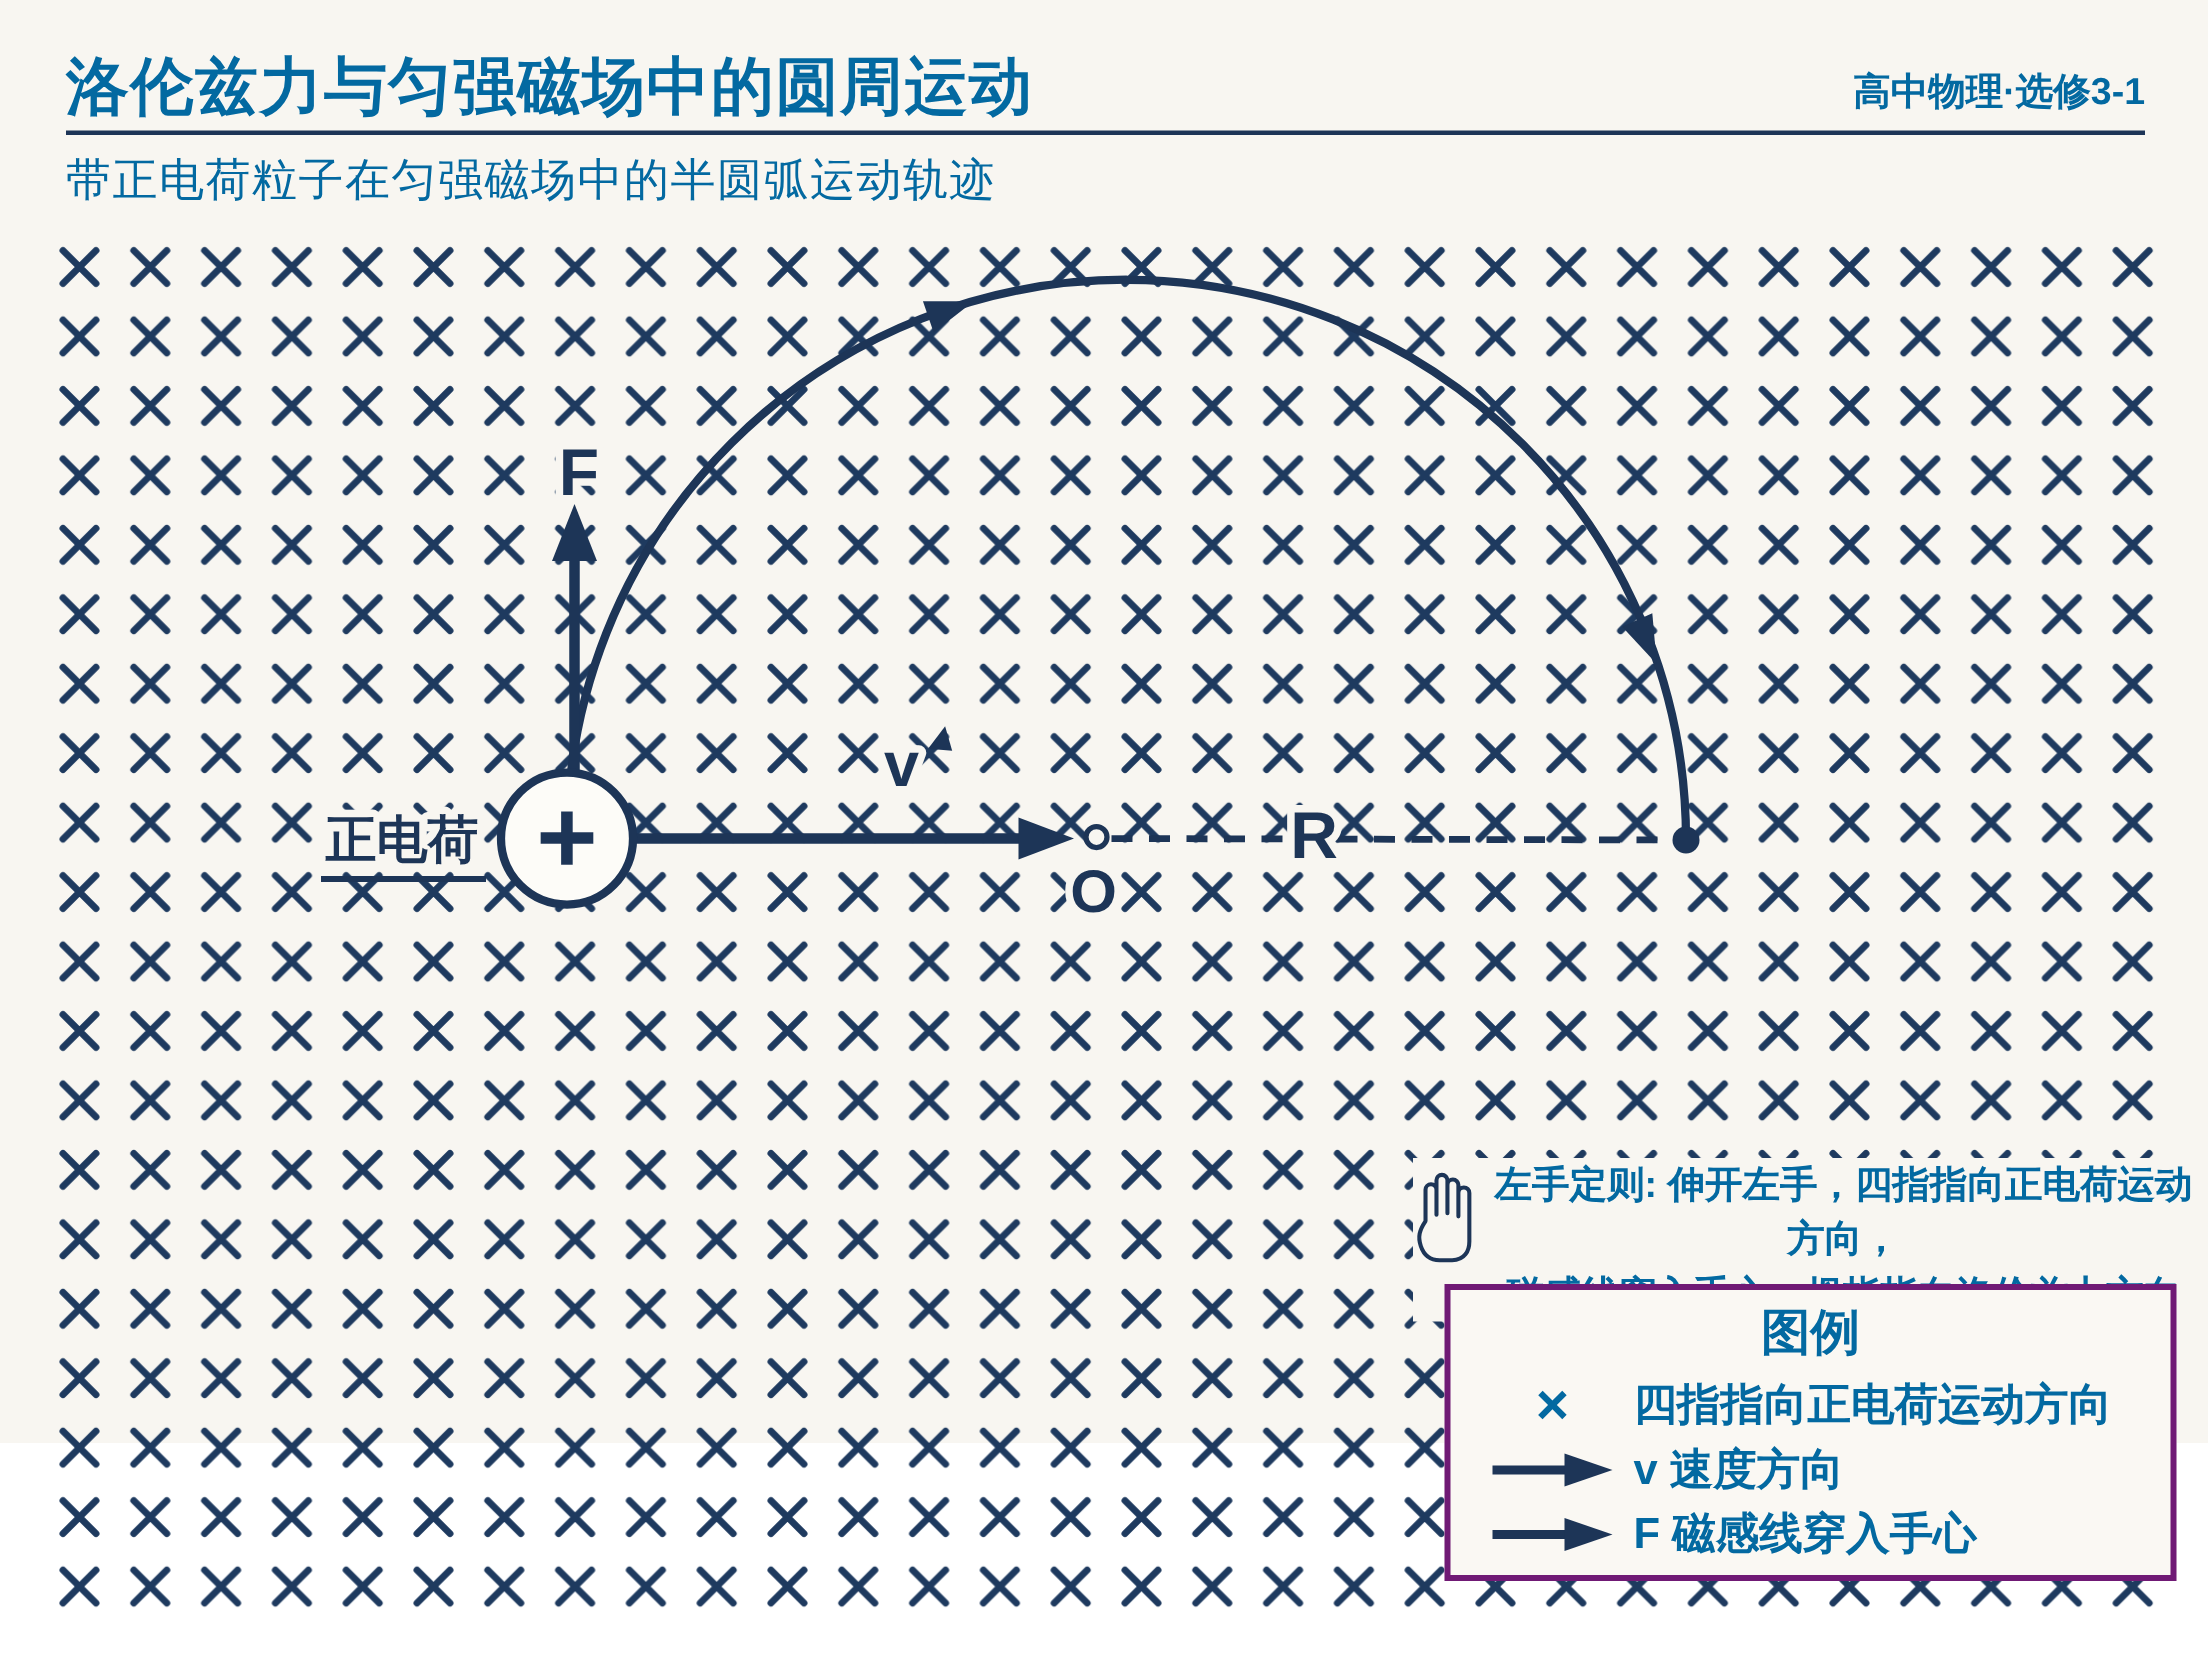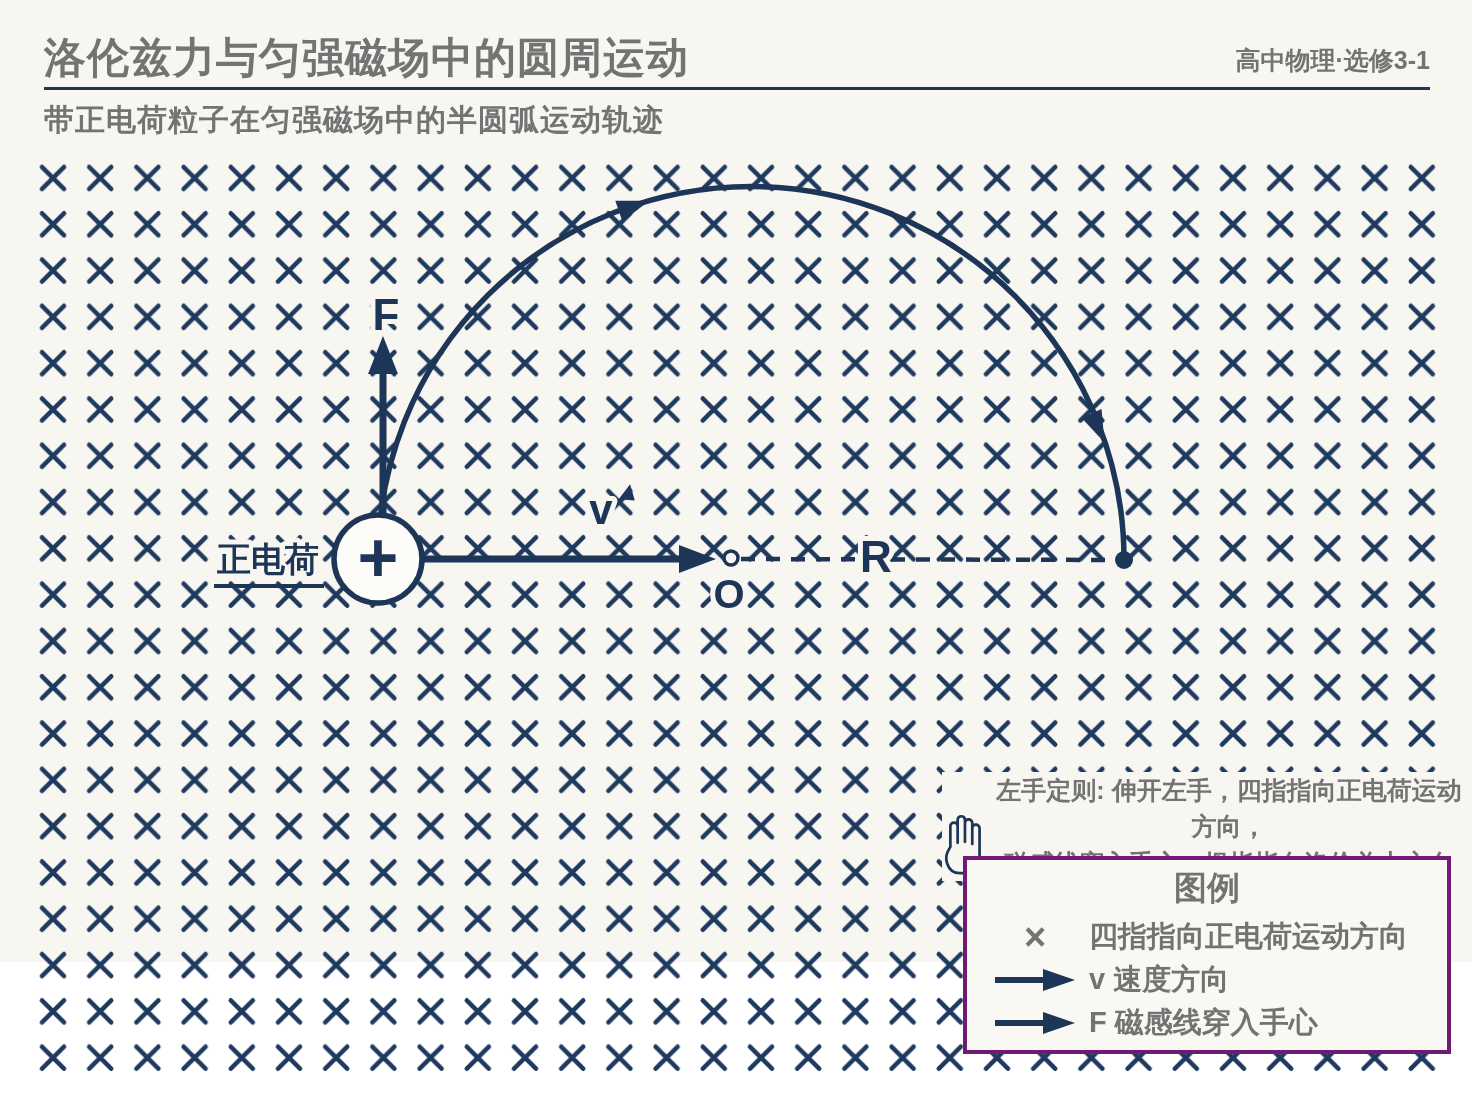--- a/index.html
+++ b/index.html
@@ -1,26 +1,26 @@
 <!DOCTYPE html>
 <html><head>
 <meta charset="utf-8">
 <style>
   html,body{margin:0;padding:0;}
   body{width:1472px;height:1104px;overflow:hidden;
        font-family:"Liberation Sans","DejaVu Sans",sans-serif;}
-  .page{position:relative;width:1472px;height:962px;background:#f8f6f1;color:#737373;}
+  .page{position:relative;width:1472px;height:962px;background:#f8f6f1;color:#0369a1;}
   .abs{position:absolute;}
   .title{left:44px;top:30px;font-size:42px;font-weight:800;letter-spacing:1px;}
   .course{right:42px;top:44px;font-size:25px;font-weight:800;}
   .rule{left:44px;right:42px;top:87px;height:3px;background:#1d3557;}
-  .subtitle{left:44px;top:100px;font-size:30px;font-weight:700;letter-spacing:1px;}
+  .subtitle{left:44px;top:100px;font-size:30px;font-weight:400;letter-spacing:1px;}
   .diagram-svg{left:0;top:0;z-index:1;}
   .handrule{left:942px;top:772px;width:526px;z-index:2;background:#f8f6f1;
-            display:flex;align-items:flex-end;}
+            display:flex;align-items:flex-start;}
   .handrule .txt{flex:1;font-size:25px;font-weight:700;line-height:1.45;text-align:center;}
   .handrule .hand{flex:0 0 48px;margin-top:6px;}
   .legend{left:963px;top:856px;width:488px;height:198px;z-index:2;background:#faf8f3;
           border:4px solid #701a75;box-sizing:border-box;padding:4px 14px 6px 14px;
           display:flex;flex-direction:column;}
   .legend-title{text-align:center;font-size:33px;font-weight:800;margin:2px 0 4px 0;}
   .legend-row{display:flex;align-items:center;height:47px;font-size:29px;font-weight:700;}
   .legend-sym{flex:0 0 108px;display:flex;justify-content:center;align-items:center;}
   .legend-x{font-size:38px;font-weight:700;line-height:1;}
   svg text{font-family:"Liberation Sans","DejaVu Sans",sans-serif;}

